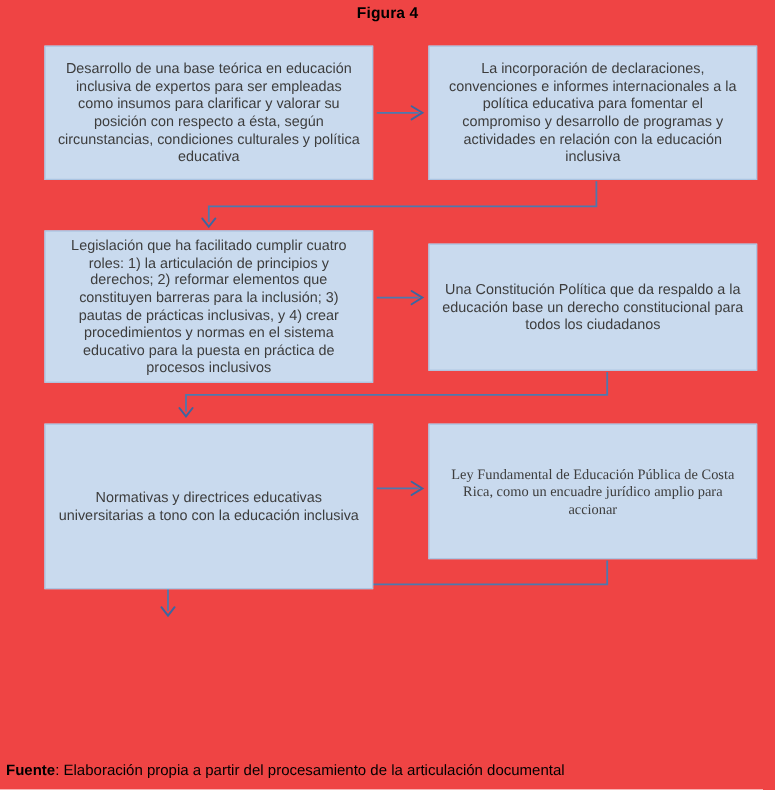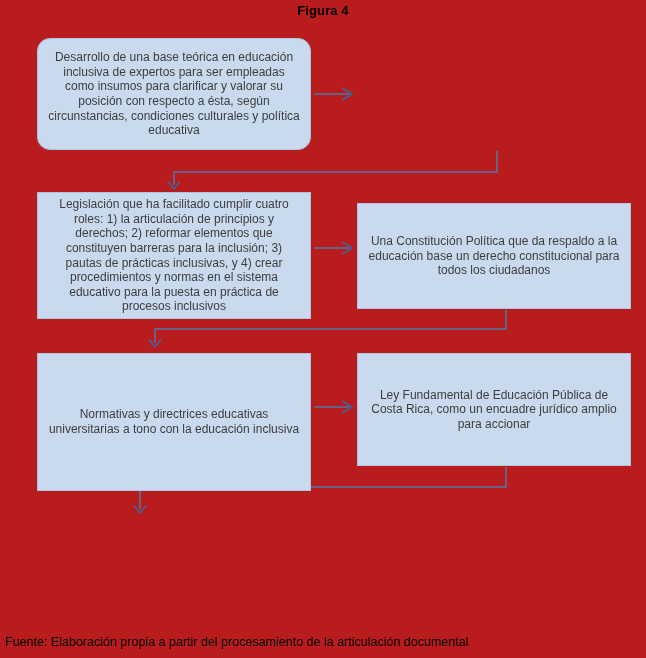--- a/index.html
+++ b/index.html
@@ -1,19 +1,19 @@
 <!DOCTYPE html>
 <html style="--box-fill: #c9daee; --box-border: #aac4e2; --box-text: #3d3d3d; --connector-color: #4d79ae; --connector-head-color: #3a67a2;"><head>
 <meta charset="utf-8">
 <style>
   html,body { margin:0; padding:0; background:#ffffff; }
   #page {
     position:relative;
     width:646px; height:658px;
-    background:#b91c1c;
+    background:#ef4444;
     font-family:"Liberation Sans", sans-serif;
     overflow:hidden;
   }
   .title-line {
     position:absolute; left:0; width:646px;
     text-align:center; font-weight:bold;
     font-size:13px; color:#000;
     letter-spacing:0.1px;
   }
   #title-line1 { top:3px; }
@@ -22,47 +22,47 @@
     position:absolute;
     background: var(--box-fill, #c9daee);
     border: 1px solid var(--box-border, #aac4e2);
     box-sizing:border-box;
     display:flex; align-items:center; justify-content:center;
     text-align:center;
     font-size:12px; line-height:1.22;
     color: var(--box-text, #3d3d3d);
     padding:4px 10px;
   }
-  #box-base-teorica      { left:37px;  top:38px;  width:274px; height:112px;border-radius:13px; }
+  #box-base-teorica      { left:37px;  top:38px;  width:274px; height:112px; }
   #box-incorporacion     { left:357px; top:38px;  width:274px; height:112px; }
   #box-legislacion       { left:37px;  top:192px; width:274px; height:127px; }
   #box-constitucion      { left:357px; top:203px; width:274px; height:106px; }
   #box-normativas        { left:37px;  top:353px; width:274px; height:138px; }
-  #box-ley-fundamental   { left:357px; top:353px; width:274px; height:113px; }
+  #box-ley-fundamental   { left:357px; top:353px; width:274px; height:113px;font-family:Liberation Serif, serif; }
   #box-ley-igualdad      { left:33px;  top:517px; width:232px; height:104px; }
   #connector-layer {
     position:absolute; left:0; top:0; width:646px; height:658px;
     pointer-events:none;
   }
   .conn {
     stroke: var(--connector-color, #4d79ae);
     stroke-width:1.5;
     fill:none;
   }
   .conn-head {
     stroke: var(--connector-head-color, #3a67a2);
     stroke-width:1.6;
     fill:none;
     stroke-linecap:round;
   }
   #footer {
     position:absolute; left:5px; top:635px; width:640px;
     font-size:12.5px; color:#000;
   }
-  #footer .footer-label { font-weight:normal; }
+  #footer .footer-label { font-weight:bold; }
 </style>
 </head>
 <body>
 
 <div id="page">
 
   <div id="title-line1" class="title-line">Figura 4</div>
 
   <svg id="connector-layer" viewBox="0 0 646 658" xmlns="http://www.w3.org/2000/svg">
 
@@ -91,20 +91,21 @@
       <path class="conn-head" d="M 343 401.5 L 352 407 L 343 412.5"></path>
     </g>
 
     <g>
       <polyline class="conn" points="506,467 506,487 140,487 140,509"></polyline>
       <path class="conn-head" d="M 134.5 506 L 140 513 L 145.5 506"></path>
     </g>
   </svg>
 
   <div id="box-base-teorica" class="box">Desarrollo de una base teórica en educación inclusiva de expertos para ser empleadas como insumos para clarificar y valorar su posición con respecto a ésta, según circunstancias, condiciones culturales y política educativa</div>
+  <div id="box-incorporacion" class="box">La incorporación de declaraciones, convenciones e informes internacionales a la política educativa para fomentar el compromiso y desarrollo de programas y actividades en relación con la educación inclusiva</div>
   <div id="box-legislacion" class="box">Legislación que ha facilitado cumplir cuatro roles: 1) la articulación de principios y derechos; 2) reformar elementos que constituyen barreras para la inclusión; 3) pautas de prácticas inclusivas, y 4) crear procedimientos y normas en el sistema educativo para la puesta en práctica de procesos inclusivos</div>
   <div id="box-constitucion" class="box">Una Constitución Política que da respaldo a la educación base un derecho constitucional para todos los ciudadanos</div>
   <div id="box-normativas" class="box">Normativas y directrices educativas universitarias a tono con la educación inclusiva</div>
   <div id="box-ley-fundamental" class="box">Ley Fundamental de Educación Pública de Costa Rica, como un encuadre jurídico amplio para accionar</div>
 
   <div id="footer">
     <span class="footer-label">Fuente</span><span>: Elaboración propia a partir del procesamiento de la articulación documental</span>
   </div>
 
 </div>

